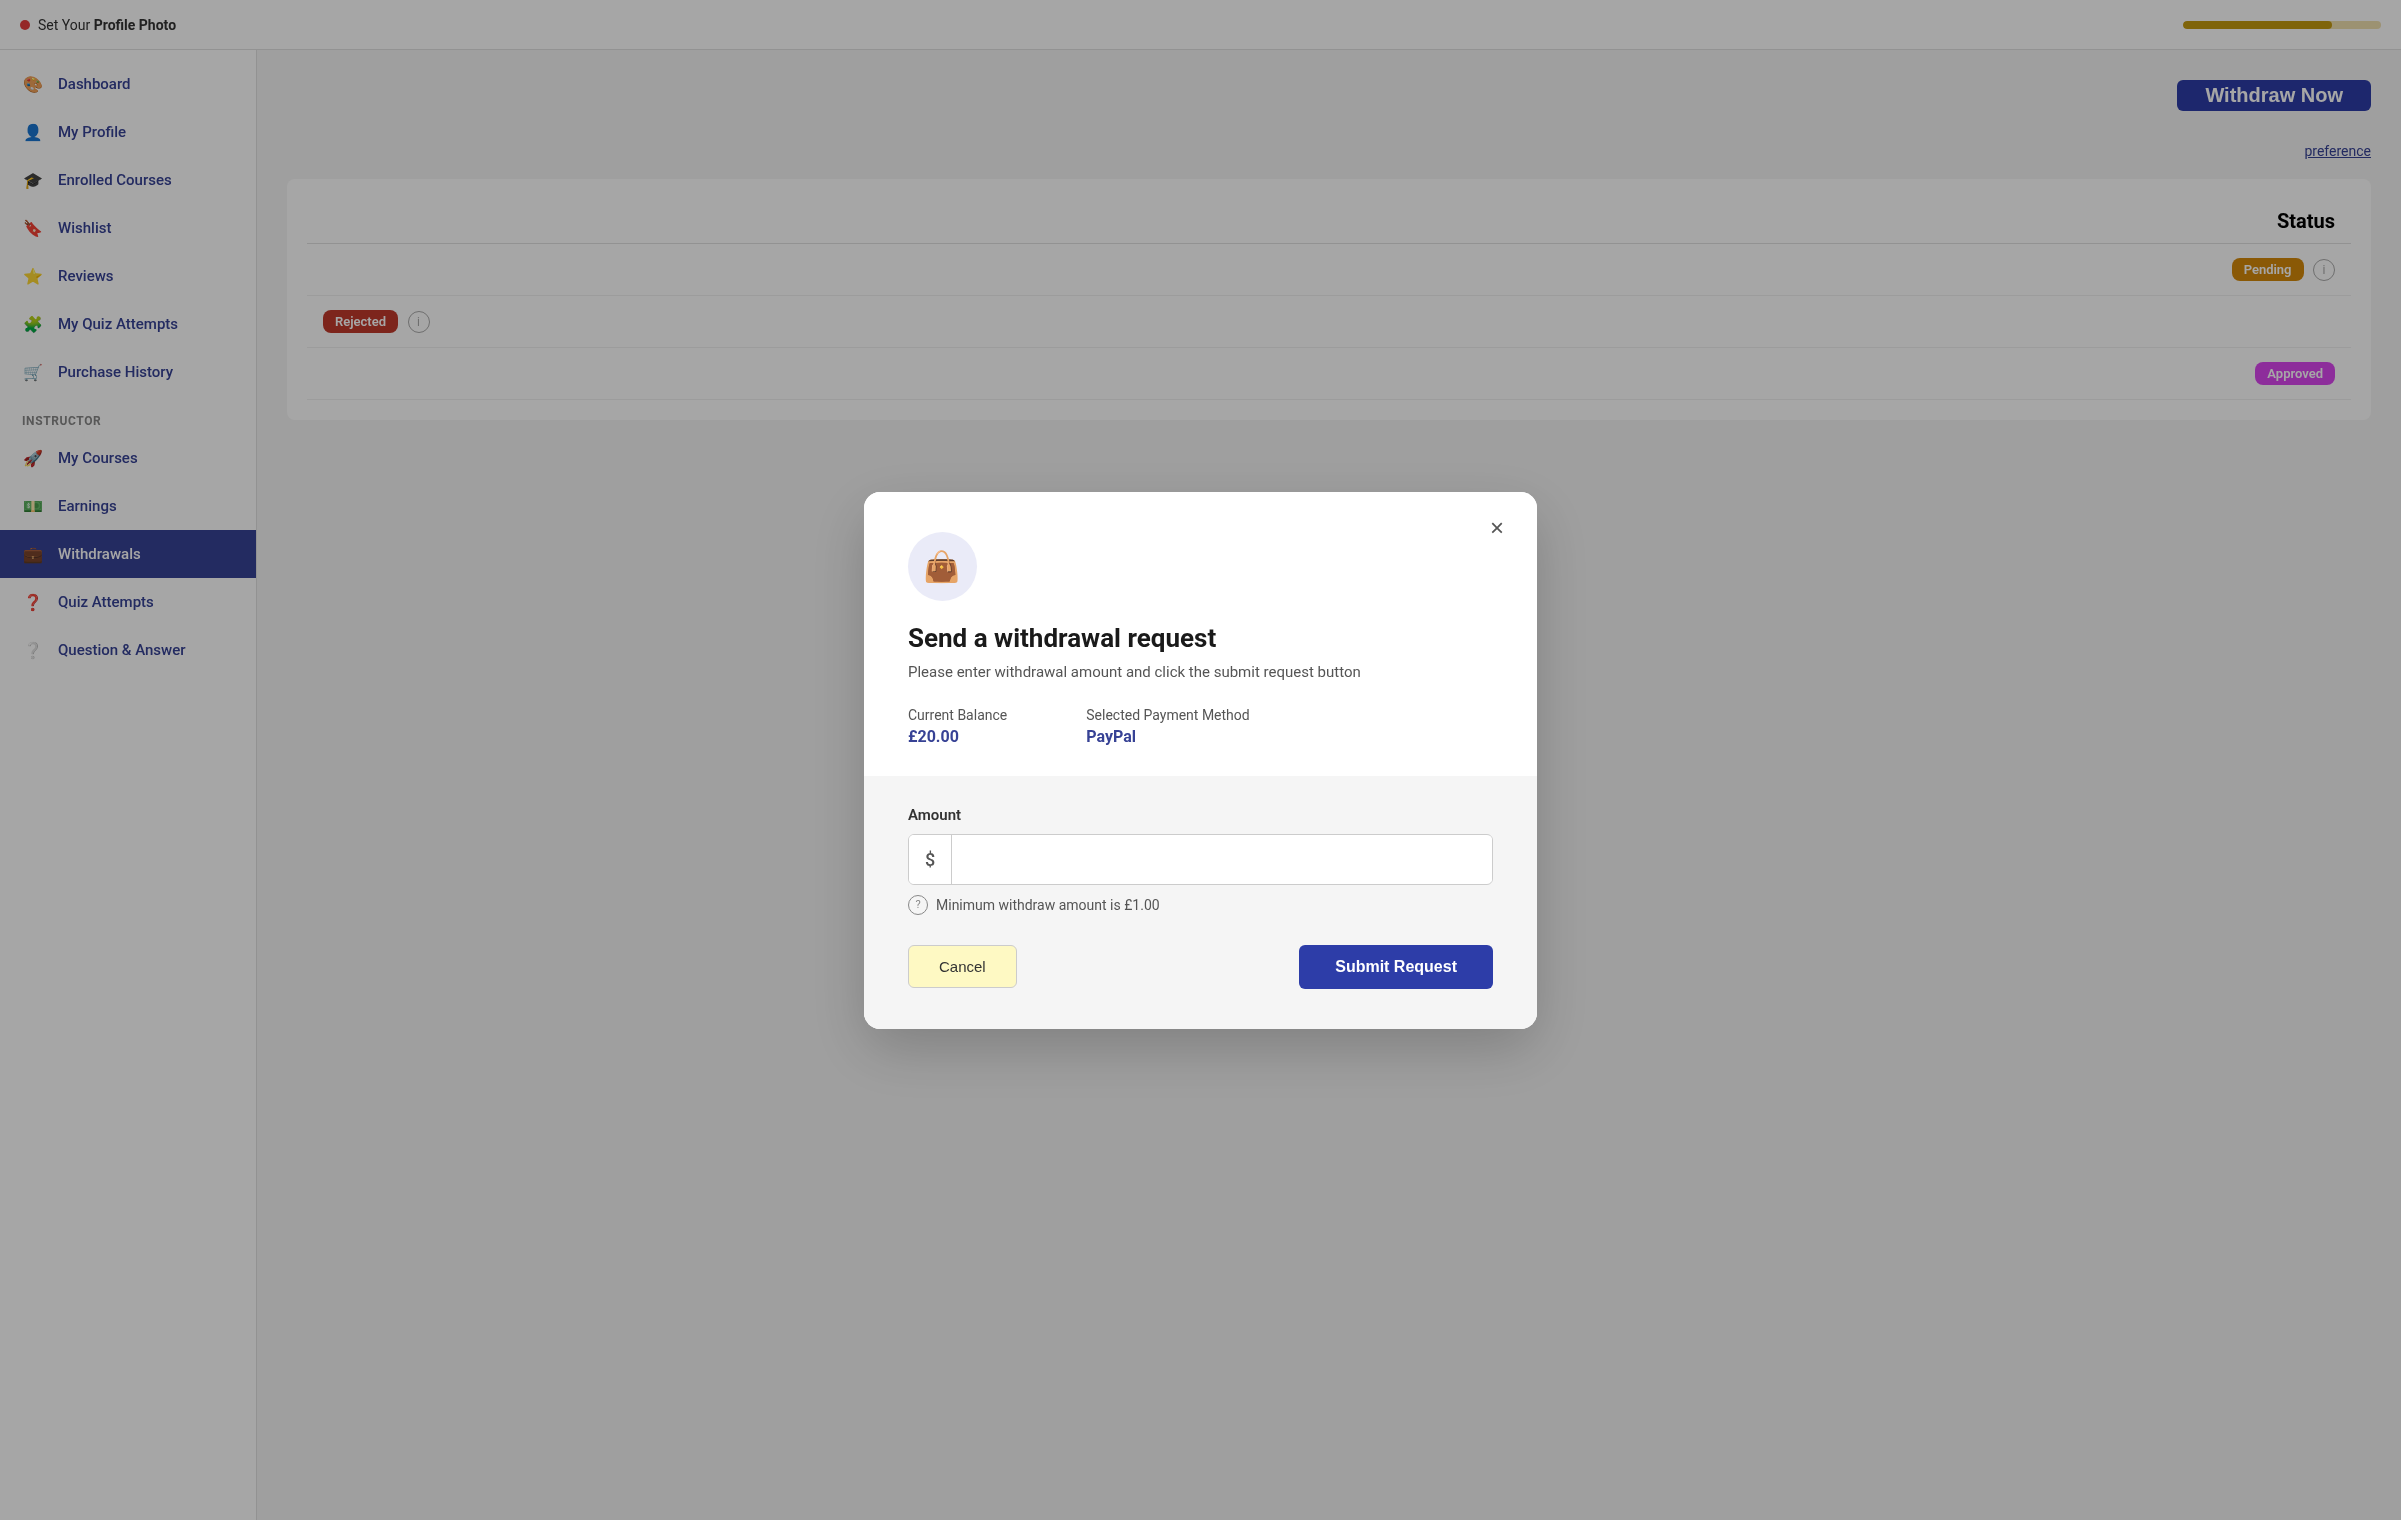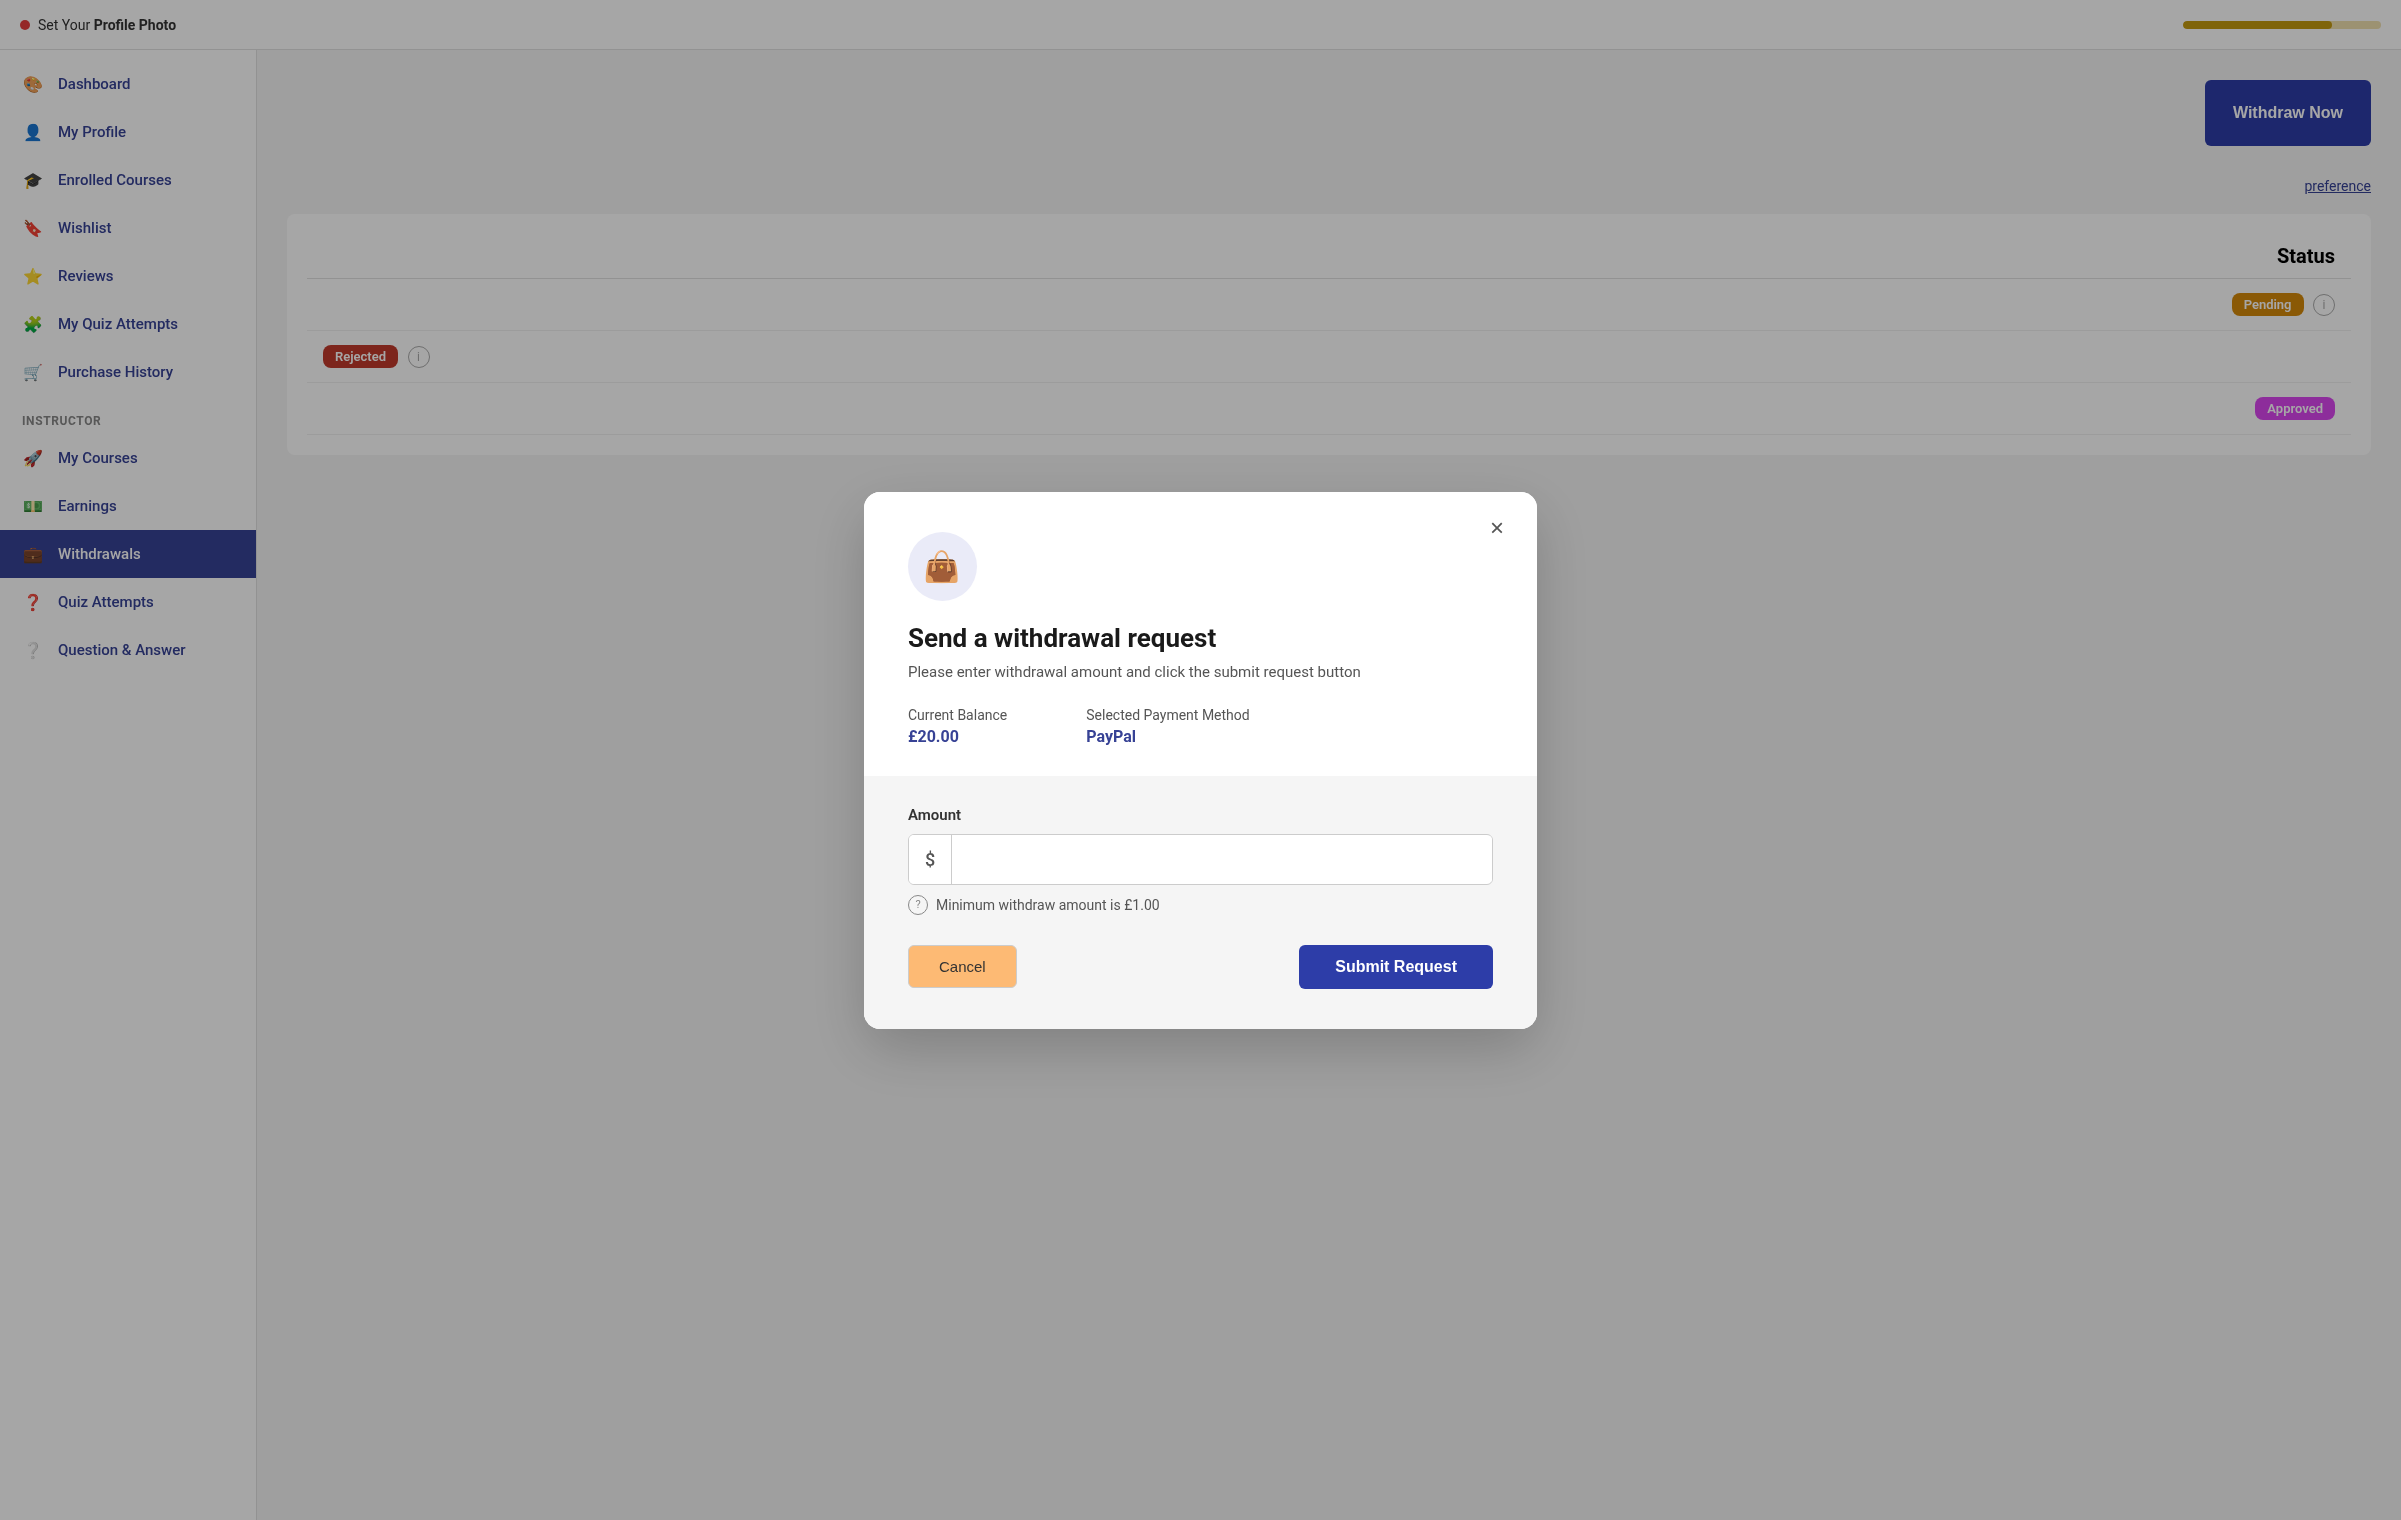--- a/index.html
+++ b/index.html
@@ -156,22 +156,22 @@
       font-size: 12px;
       cursor: pointer;
       margin-left: 6px;
     }
 
     .withdraw-now-btn {
       background: #2d3da8;
       color: #fff;
       border: none;
       border-radius: 6px;
-      padding: 24px 28px;
-      font-size: 16px;
+      padding: 4px 28px;
+      font-size: 20px;
       font-weight: 600;
       cursor: pointer;
       float: right;
       margin-bottom: 16px;
     }
 
     .preference-link {
       color: #374295;
       text-decoration: underline;
       cursor: pointer;
@@ -313,21 +313,21 @@
       color: #888;
       flex-shrink: 0;
     }
     .modal-actions {
       display: flex;
       justify-content: space-between;
       align-items: center;
       margin-top: 30px;
     }
     .cancel-btn {
-      background: #fdba74;
+      background: #fef9c3;
       border: 1.5px solid #ccc;
       color: #333;
       border-radius: 6px;
       padding: 12px 30px;
       font-size: 15px;
       font-weight: 500;
       cursor: pointer;
     }
     .submit-btn {
       background: #2d3da8;

